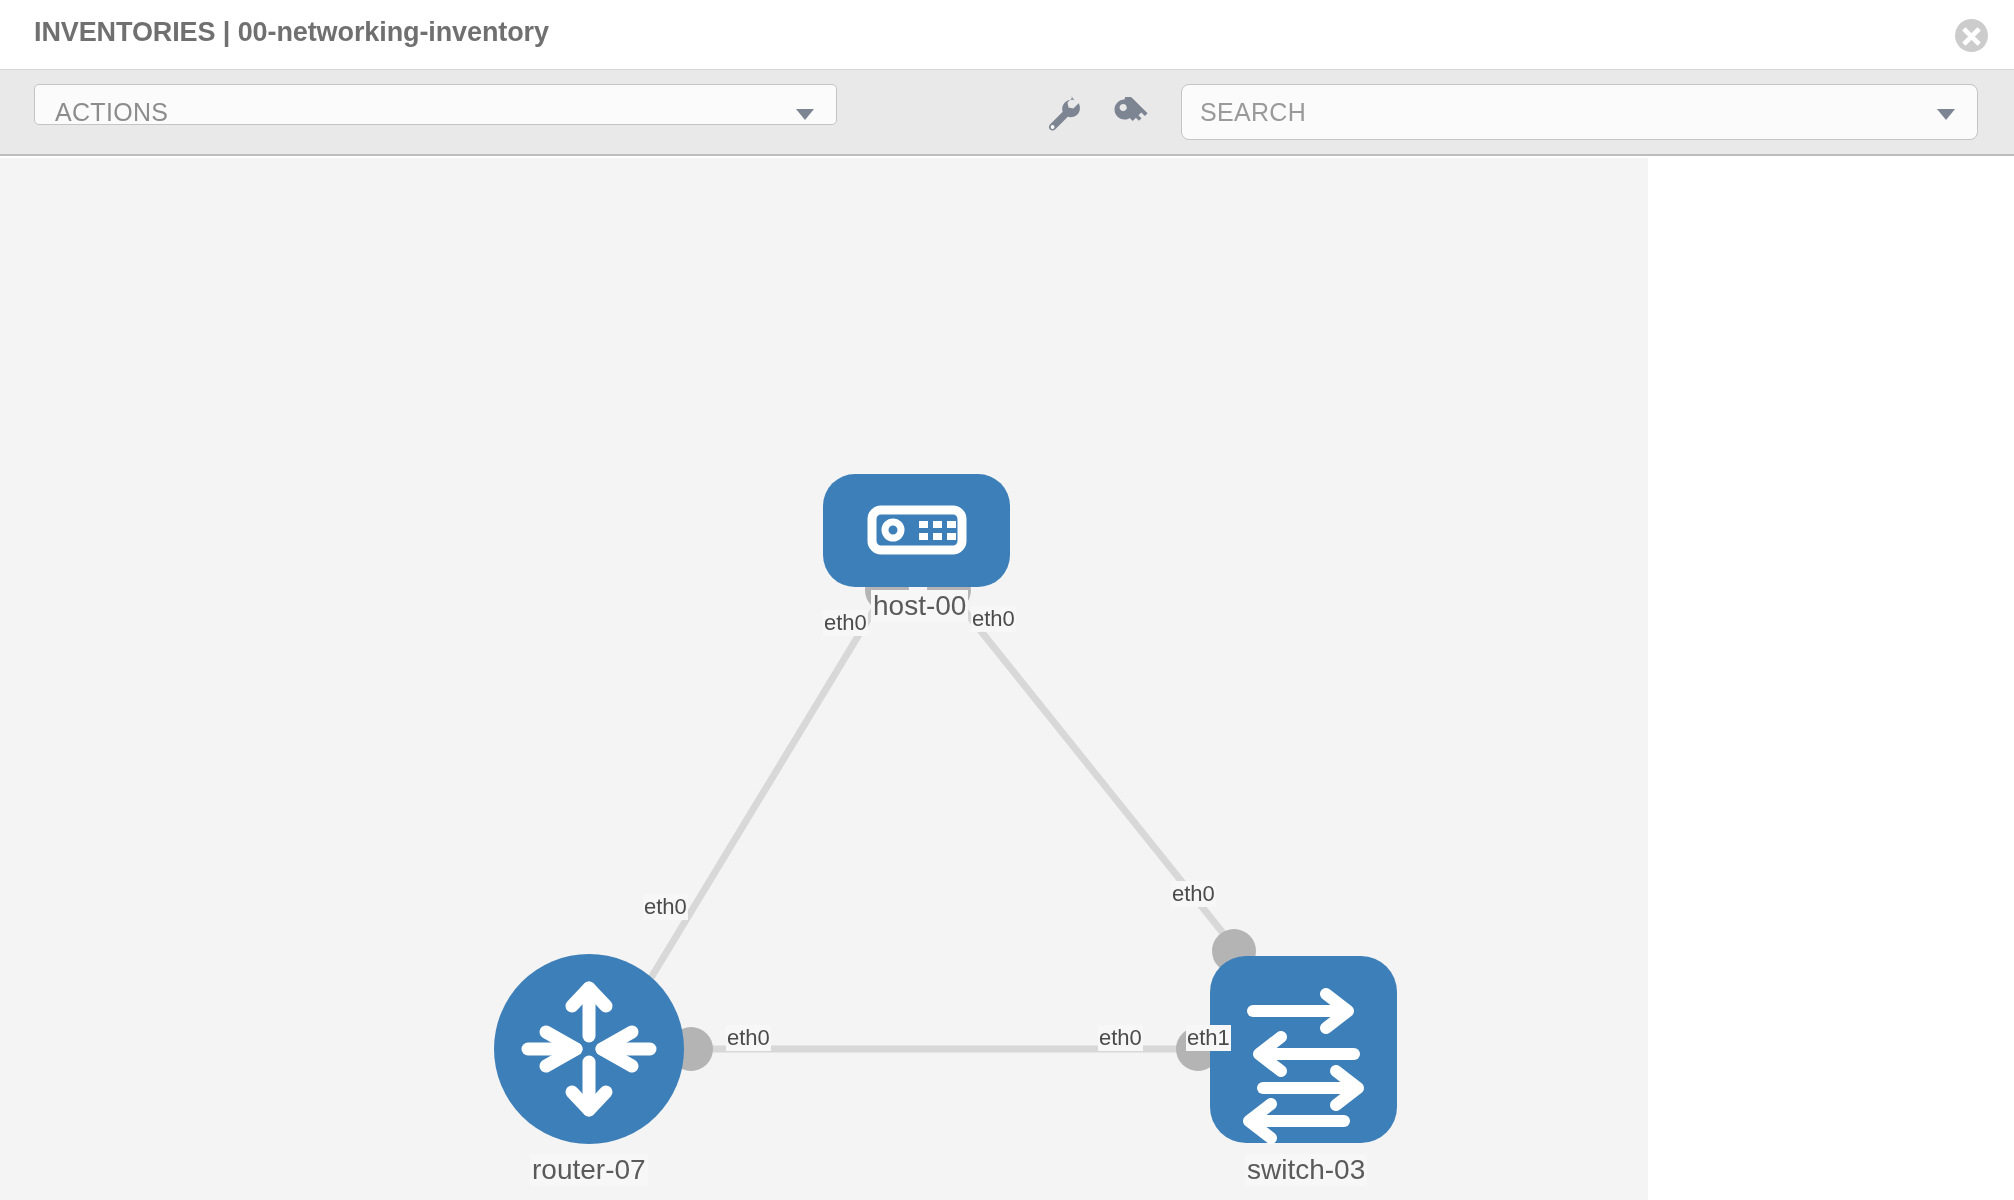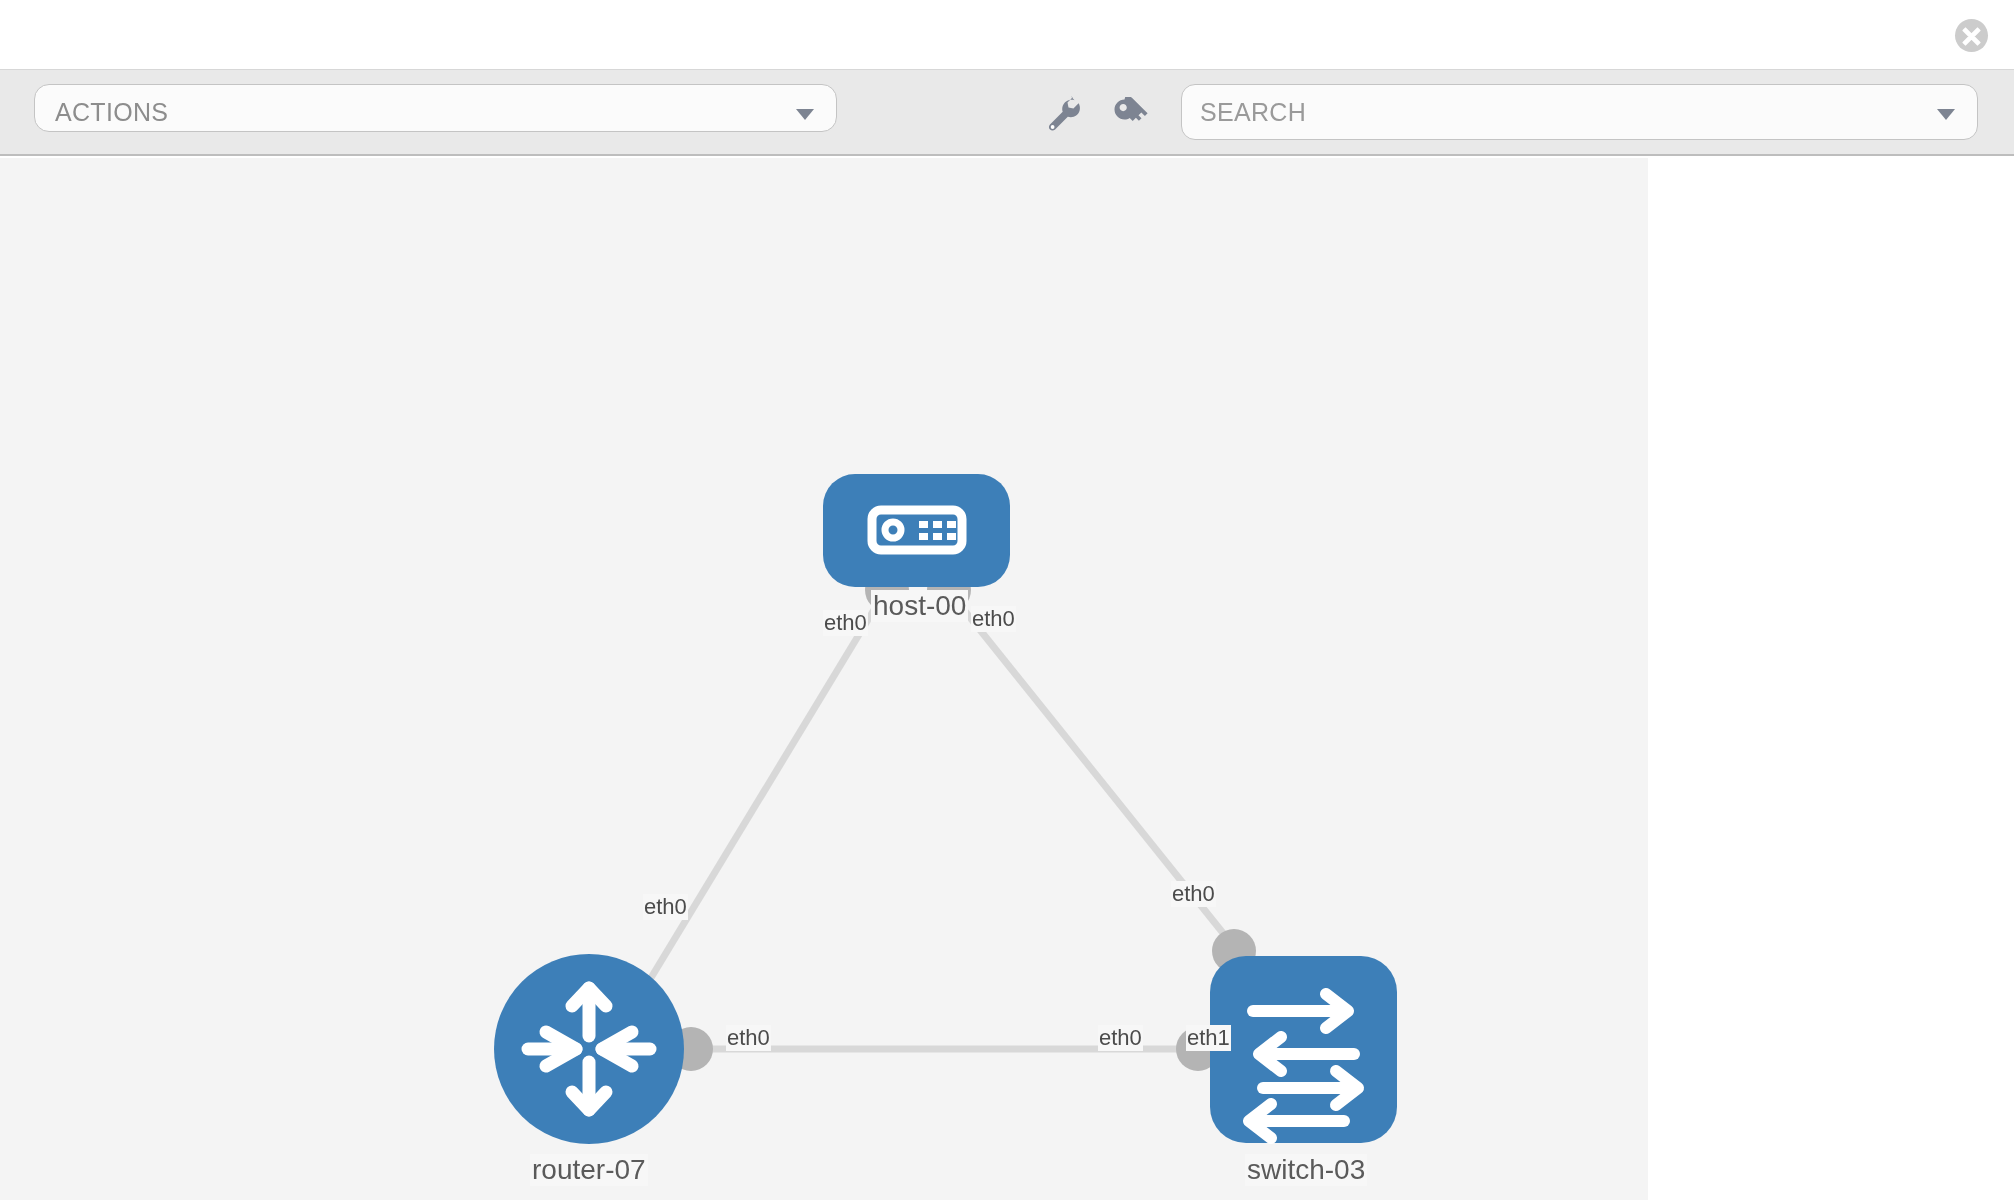--- a/index.html
+++ b/index.html
@@ -40,24 +40,24 @@
 
   
   .toolbar {
     position: absolute; left: 0; top: 70px;
     width: 2014px; height: 86px;
     background: #e9e9e9;
     border-bottom: 2px solid #bdbdbd;
   }
   .actions-select {
     position: absolute; left: 34px; top: 84px;
-    width: 803px; height: 48px;
+    width: 803px; height: 41px;
     background: #fbfbfb;
     border: 1px solid #c4c4c4;
-    border-radius: 15px;
+    border-radius: 5px;
     cursor: pointer;
   }
   .actions-label {
     position: absolute; left: 20px; top: 13px;
     font-size: 25px; color: #8d8d8d;
     letter-spacing: 0.3px;
   }
   .caret {
     position: absolute; right: 22px; top: 24px;
     width: 0; height: 0;
@@ -70,21 +70,21 @@
     cursor: pointer;
   }
   .wrench-icon { left: 1044px; top: 96px; }
   .key-icon    { left: 1111px; top: 97px; }
 
   .search-box {
     position: absolute; left: 1181px; top: 84px;
     width: 797px; height: 56px;
     background: #fbfbfb;
     border: 1px solid #c4c4c4;
-    border-radius: 14px;
+    border-radius: 8px;
     cursor: text;
   }
   .search-placeholder {
     position: absolute; left: 18px; top: 13px;
     font-size: 25px; color: #9a9a9a;
     letter-spacing: 0.3px;
   }
 
   
   .canvas {
@@ -112,20 +112,21 @@
     white-space: nowrap;
     padding: 0 1px;
   }
 </style>
 </head>
 <body>
 
 <div class="app">
 
   <div class="header">
+    <div class="header-title">INVENTORIES | 00-networking-inventory</div>
     <div class="close-icon">
       <svg width="33" height="33" viewBox="0 0 33 33">
         <path d="M10.5 9.2 L16.5 15.2 L22.5 9.2 L24.8 11.5 L18.8 17.5 L24.8 23.5 L22.5 25.8 L16.5 19.8 L10.5 25.8 L8.2 23.5 L14.2 17.5 L8.2 11.5 Z" fill="#ffffff" stroke="#ffffff" stroke-width="1.6" stroke-linejoin="round"></path>
       </svg>
     </div>
   </div>
 
   <div class="toolbar"></div>
 
   <div class="actions-select">

